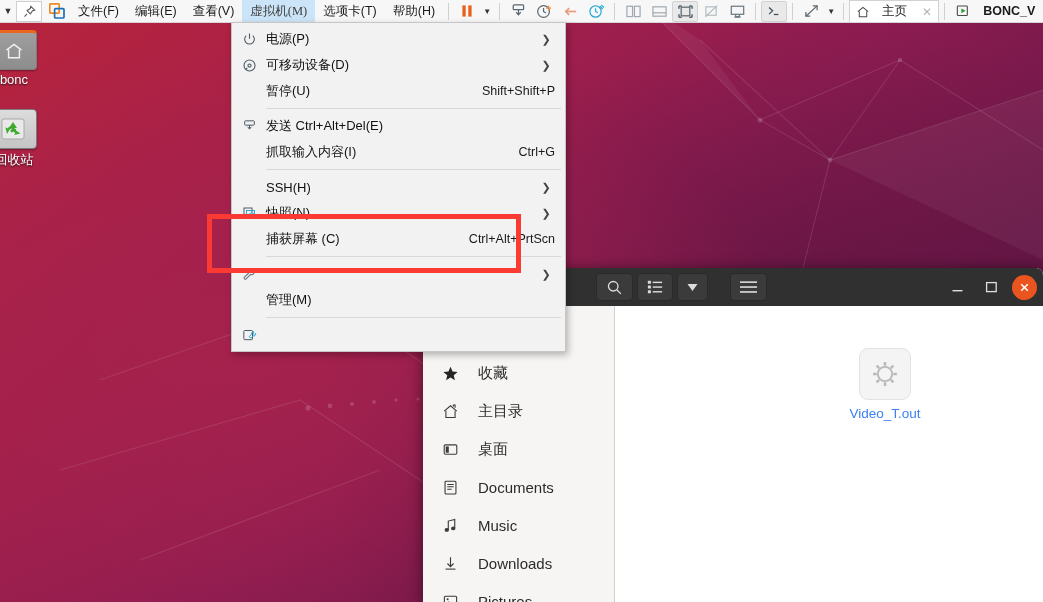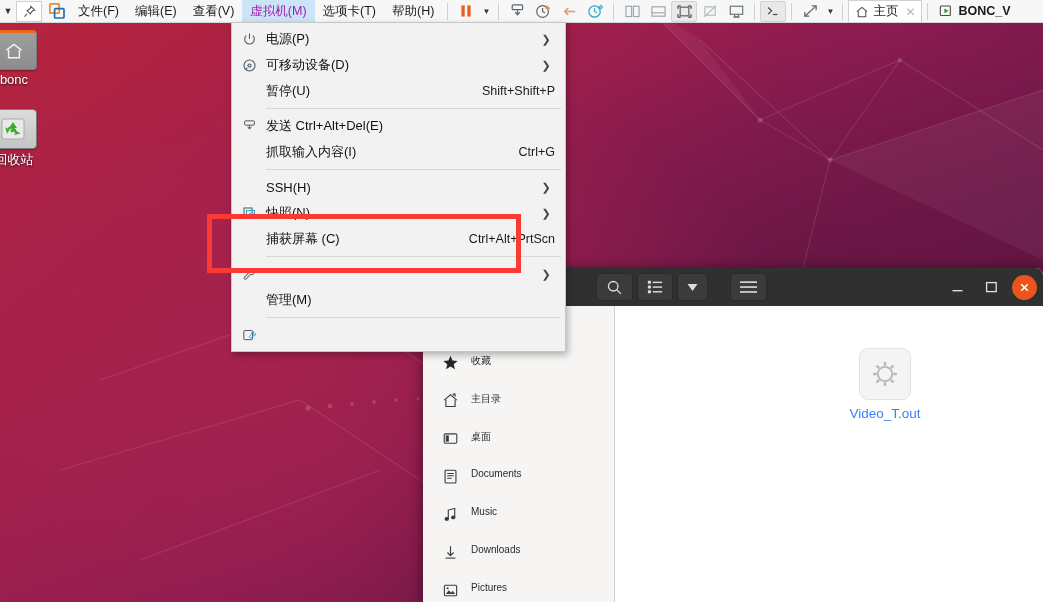--- a/index.html
+++ b/index.html
@@ -55,30 +55,30 @@
   .vm-caret { width: 16px; text-align:center; color:#333; font-size:9px; }
   .vm-pin {
     width: 26px; height: 21px; margin-right: 2px;
     display:flex; align-items:center; justify-content:center;
     background:#fff; border:1px solid #cfcfcf;
   }
   .vm-appicon { width: 26px; display:flex; align-items:center; justify-content:center; }
   .vm-menu {
     padding: 3px 8px; white-space: nowrap; cursor: default;
   }
-  .vm-menu.active { background: #cce4f7; color:#a21caf; }
+  .vm-menu.active { background: #cce4f7; color:#404040;font-family:Liberation Serif, serif; }
   .vm-sep { width:1px; height:17px; background:#d0d0d0; margin: 0 5px; }
   .vm-tool {
     width: 26px; height: 21px;
     display:flex; align-items:center; justify-content:center;
   }
   .vm-tool.boxed { background:#e9e9e9; border:1px solid #d2d2d2; border-radius:2px; }
   .vm-arrow { font-size: 8px; color:#333; width:14px; text-align:center; }
   .vm-tab {
-    display:flex; align-items:center; gap:4px;
+    display:flex; align-items:center; gap:12px;
     padding: 2px 6px; font-size: 12.5px;
     border:1px solid #d2d2d2; border-bottom:none; background:#f0f0f0;
     height: 22px;
   }
   .vm-tab.sel { background:#fff; }
   .vm-tab .x { color:#b5b5b5; font-size: 12px; margin-left: 3px; }
   .vm-tab.bold { font-weight: bold; border:none; background:transparent; }
 
   
   .dropdown {
@@ -143,23 +143,23 @@
     display:flex; align-items:center; justify-content:center;
     font-size: 14px; margin-left: 2px;
   }
   .files-body { display:flex; height: 296px; }
   .files-side {
     width: 192px; background: #f6f5f4;
     border-right: 1px solid #d2cfcc;
     padding-top: 10px;
   }
   .sd-item {
-    display:flex; align-items:flex-start; gap: 12px;
+    display:flex; align-items:center; gap: 19px;
     height: 38px; padding-left: 18px;
-    font-size: 10px; color: #2b2b2b;
+    font-size: 15px; color: #2b2b2b;
   }
   .sd-item .sic { width: 18px; display:flex; align-items:center; justify-content:center; color:#3b3b3b; }
   .files-main { flex:1; background:#fff; position:relative; }
   .fitem { position:absolute; left: 222px; top: 42px; width: 96px; text-align:center; }
   .fitem .fico {
     width: 52px; height: 52px; margin: 0 auto 6px;
     background: #f4f4f4; border: 1px solid #e2e2e2; border-radius: 9px;
     display:flex; align-items:center; justify-content:center;
   }
   .fitem .fnm { font-size: 13.5px; color: #3b82f6; line-height: 1.25; }

